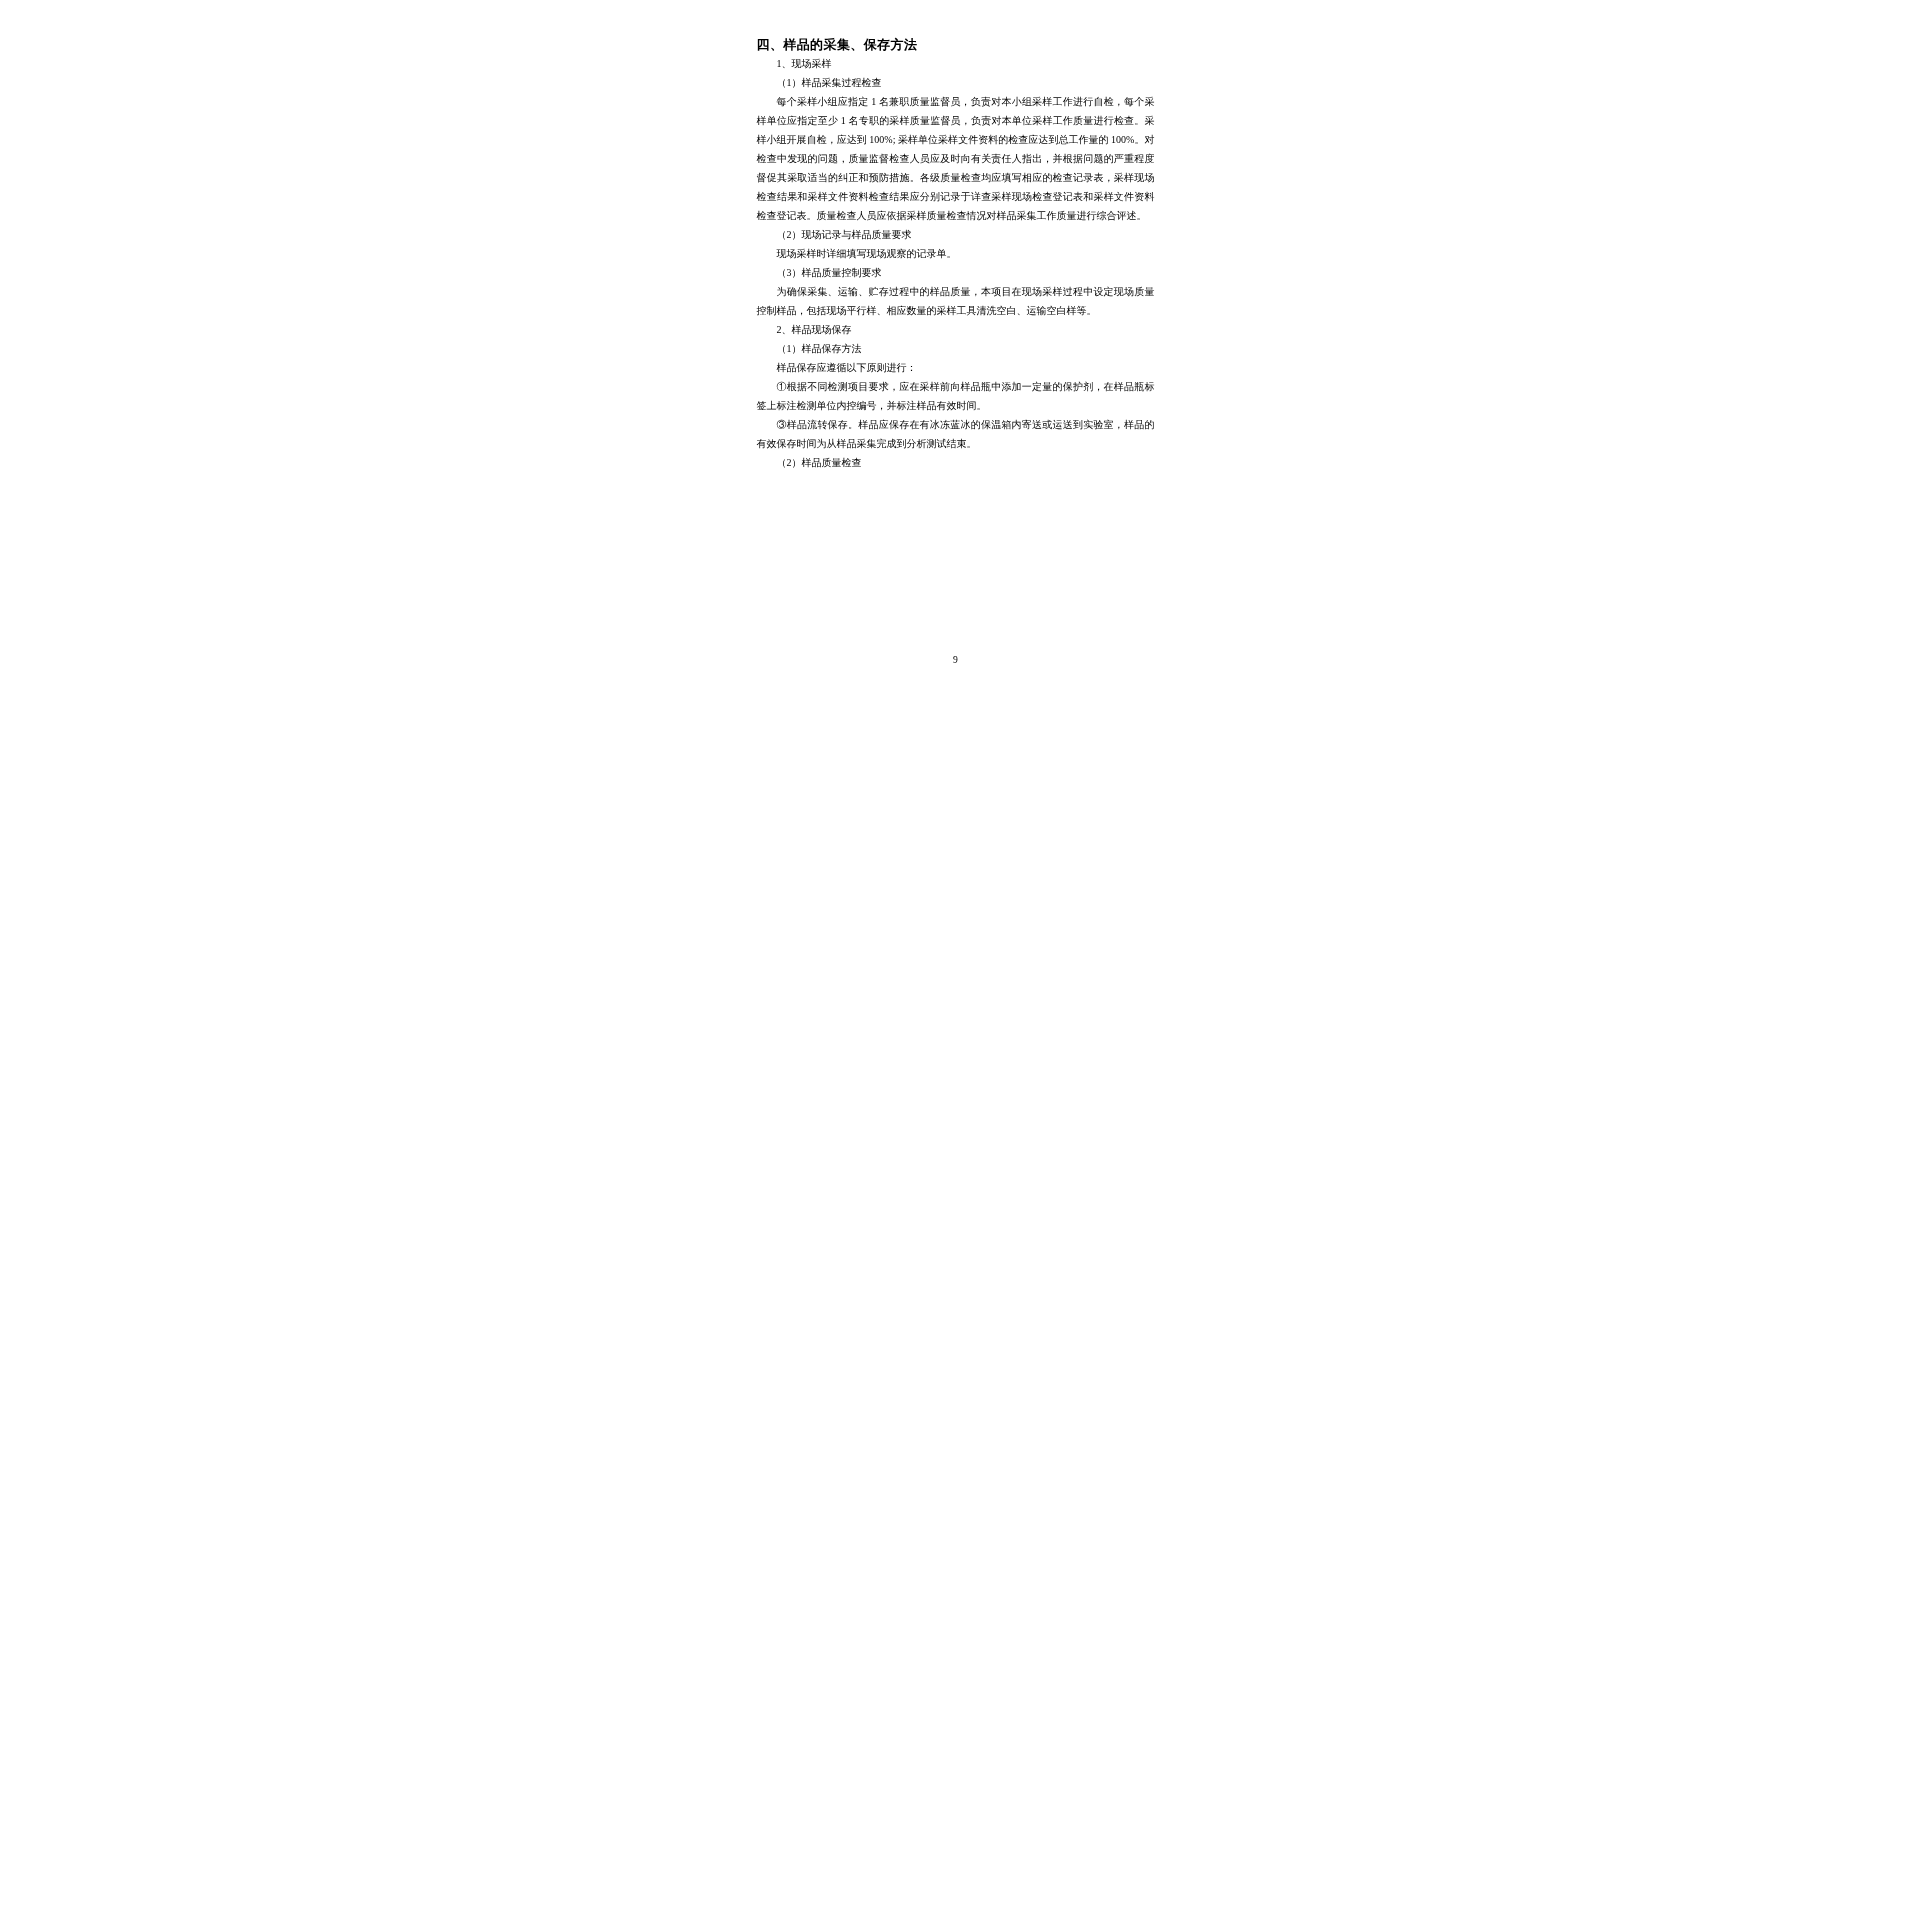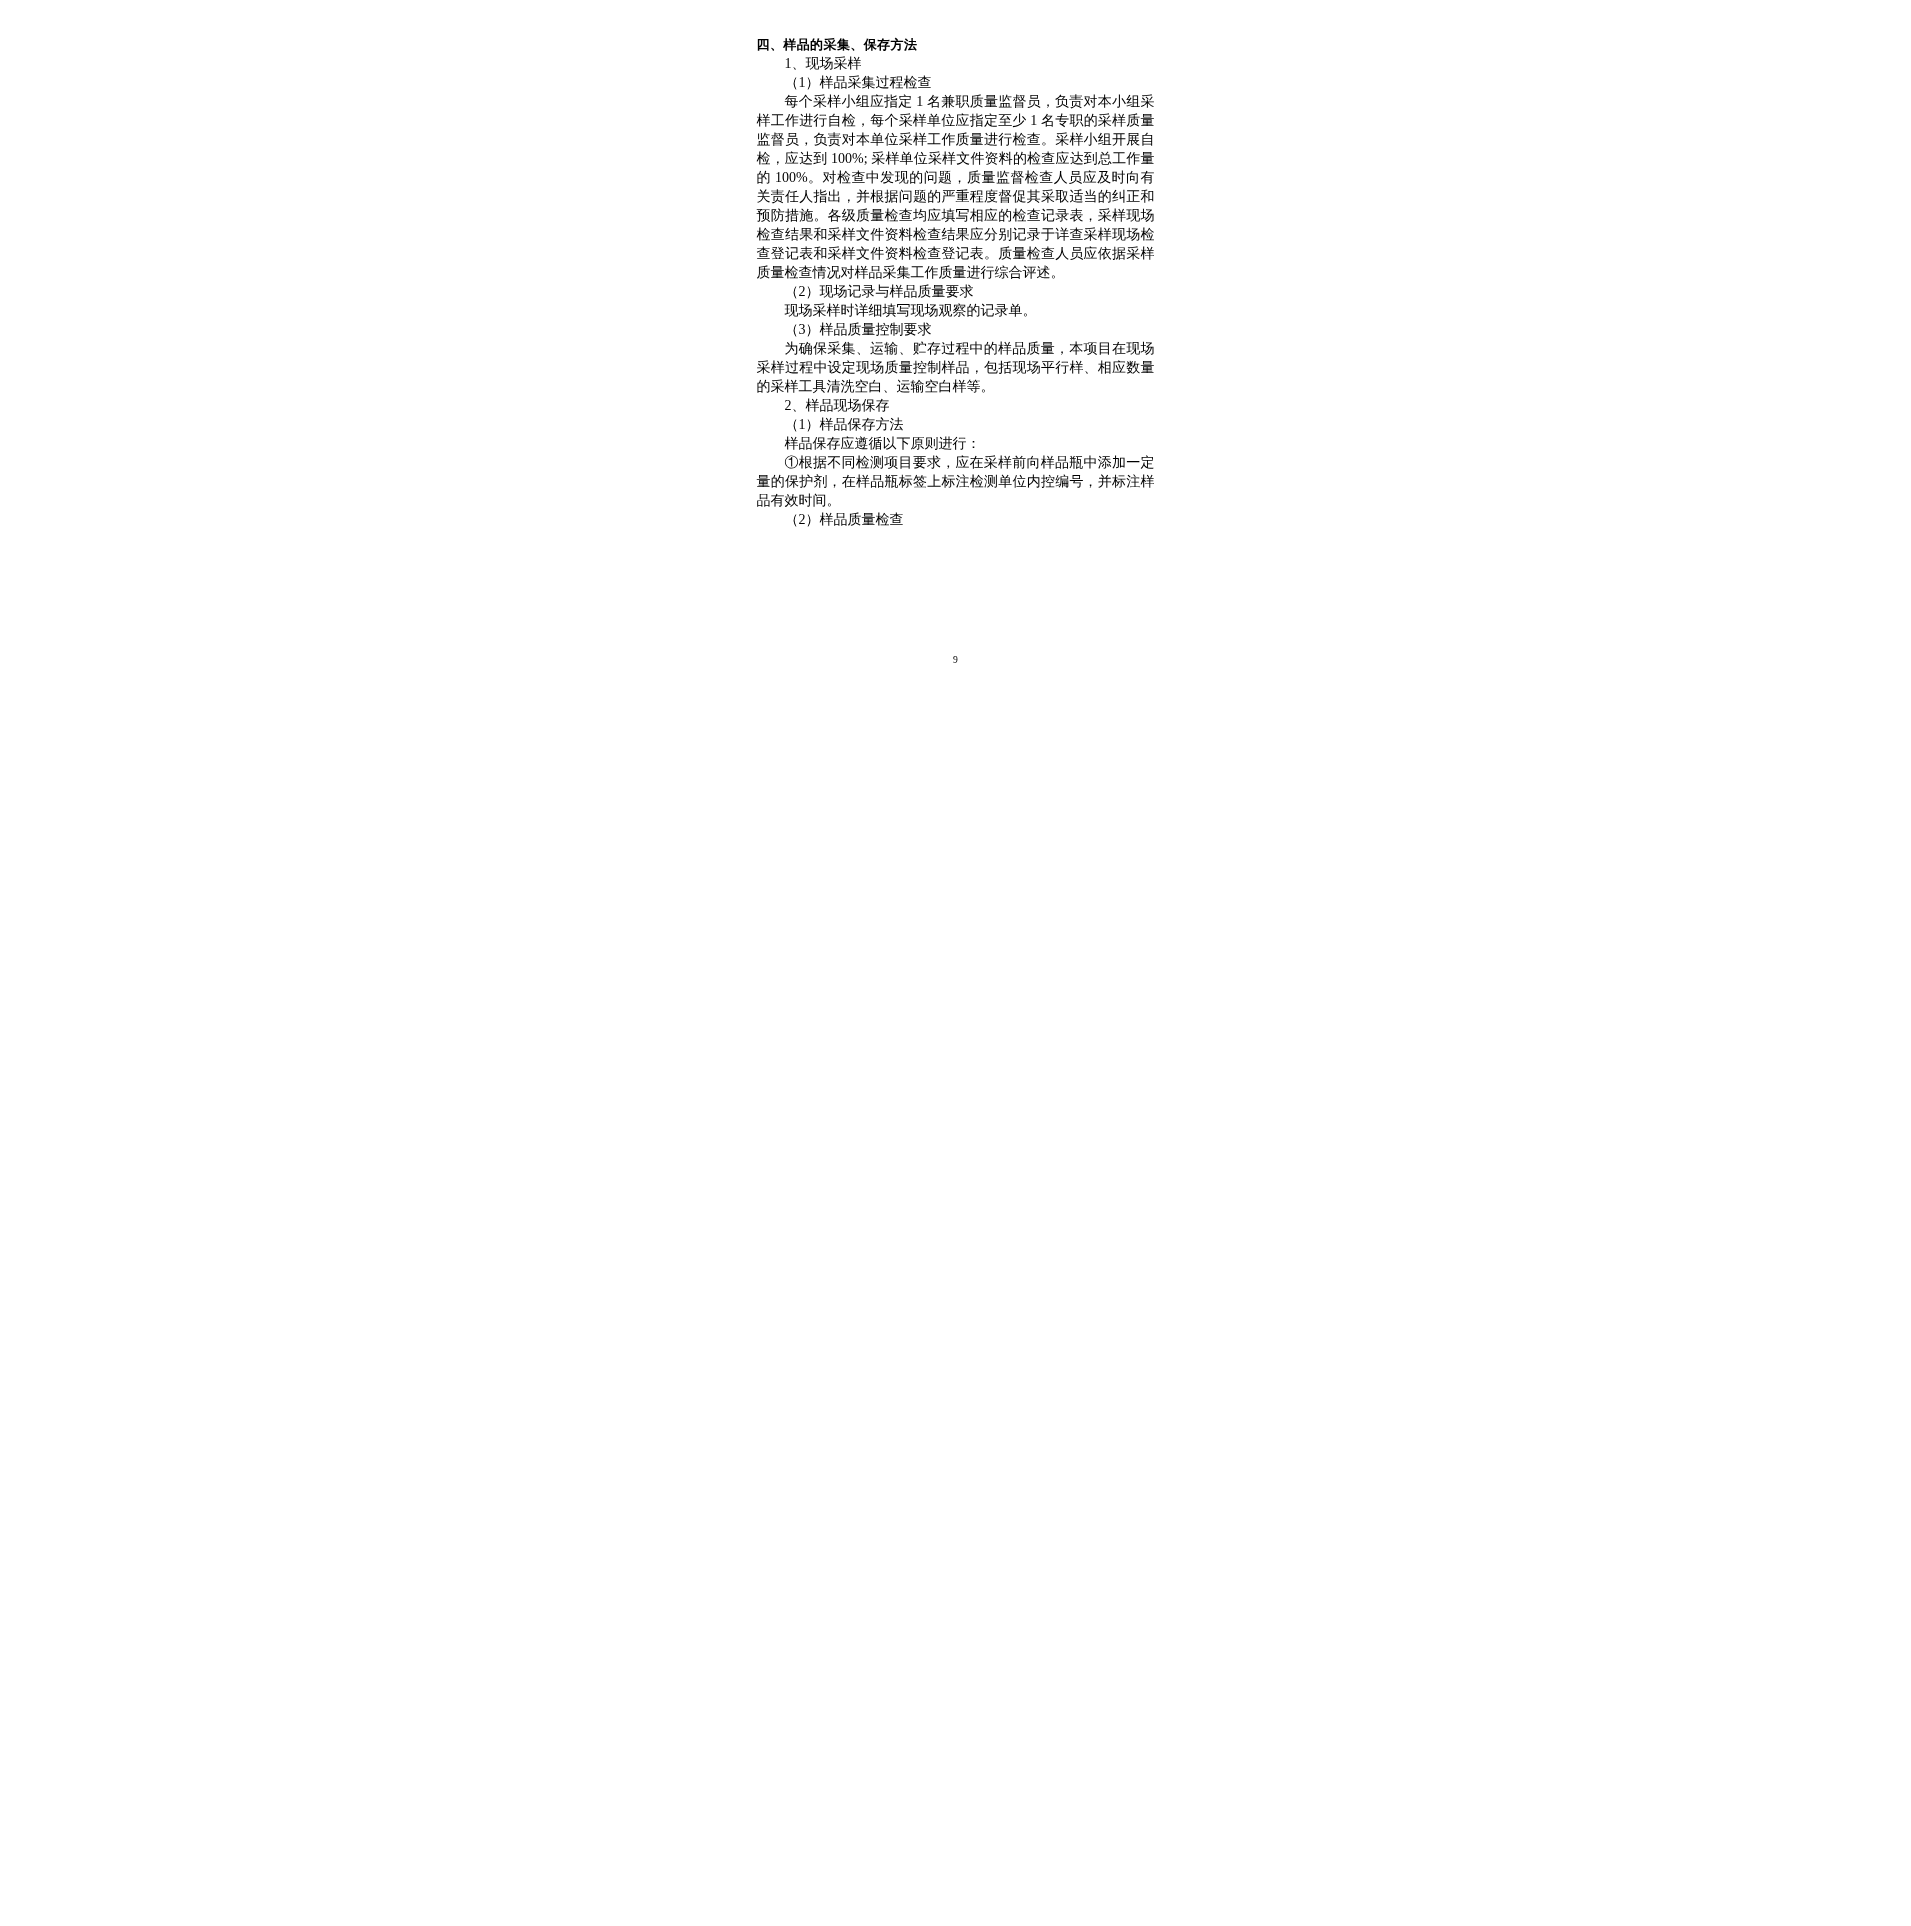--- a/index.html
+++ b/index.html
@@ -22,21 +22,21 @@
   }
   .title {
     margin: 0;
     font-size: 13px;
     font-weight: 700;
     line-height: 19px;
     letter-spacing: 0.4px;
   }
   .para {
     margin: 0;
-    font-size: 14px;
+    font-size: 10px;
     font-weight: 400;
     line-height: 19px;
     text-indent: 2em;
     text-align: justify;
     word-break: break-all;
   }
   .page-number {
     position: absolute;
     left: 0;
     right: 0;
@@ -70,20 +70,21 @@
 
   <p class="para">2、样品现场保存</p>
 
   <p class="para">（1）样品保存方法</p>
 
   <p class="para">样品保存应遵循以下原则进行：</p>
 
   <p class="para">①根据不同检测项目要求，应在采样前向样品瓶中添加一定量的保护剂，在样品瓶标签上标注检测单位内控编号，并标注样品有效时间。</p>
 
 
+  <p class="para">③样品流转保存。样品应保存在有冰冻蓝冰的保温箱内寄送或运送到实验室，样品的有效保存时间为从样品采集完成到分析测试结束。</p>
 
   <p class="para">（2）样品质量检查</p>
 
 
   <div class="page-number">9</div>
 
 </div>
 
 
 </body></html>

